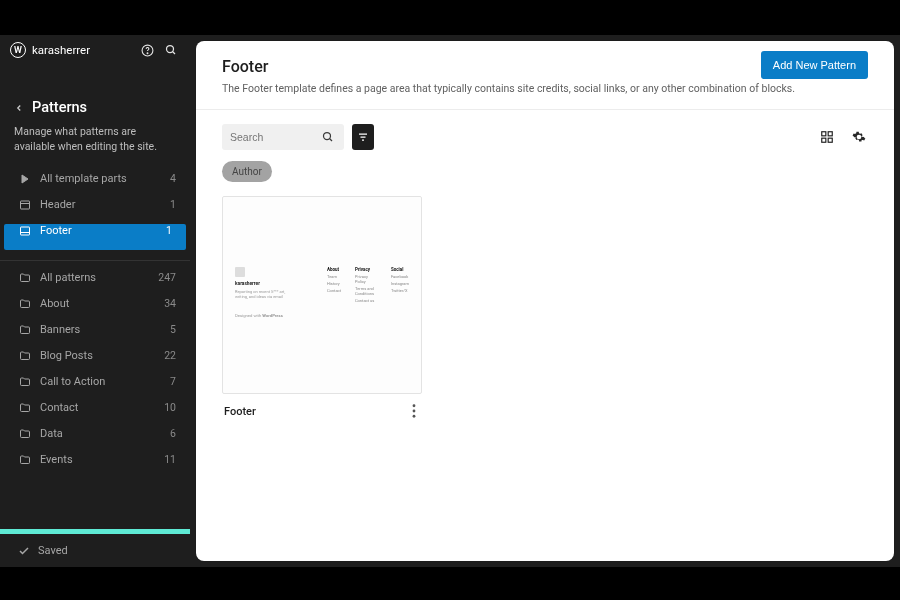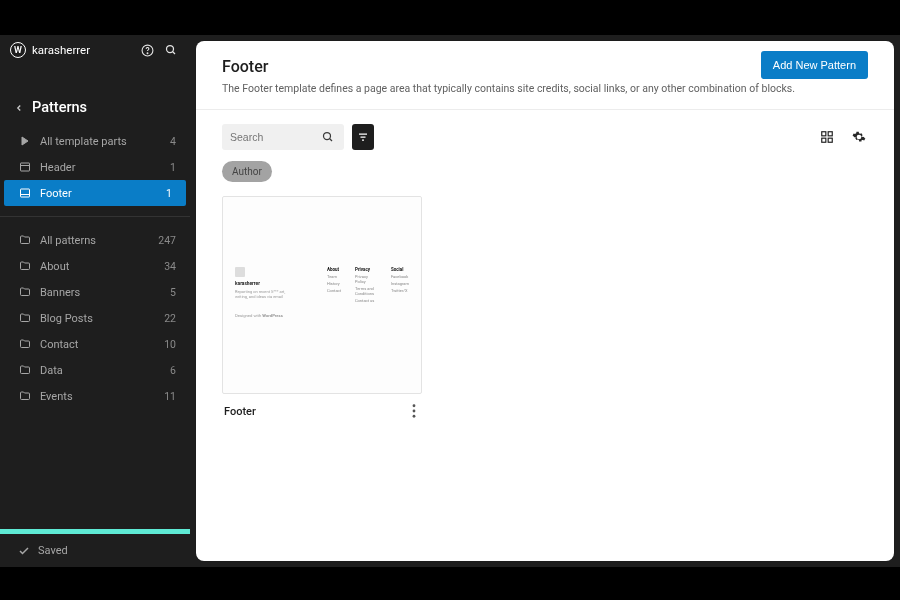--- a/index.html
+++ b/index.html
@@ -52,21 +52,21 @@
     color:#fff;
   }
   .patterns-header .back { width:10px; color:#ccc; cursor:pointer;}
   .patterns-title { font-size:14.5px; font-weight:500; color:#fff;}
   .patterns-desc {
     padding: 0 14px 14px 14px;
     font-size: 10.5px; line-height:1.45; color:#bdbdbd;
   }
   .nav-group { padding: 4px 0; }
   .nav-item {
-    display:flex; align-items:center;
+    display:flex; align-items:flex-start;
     height: 26px;
     padding: 0 14px 0 18px;
     color:#a6a6a6;
     cursor:pointer;
     font-size: 11px;
   }
   .nav-item .ico { width:14px; height:14px; margin-right:8px; display:flex;align-items:center;justify-content:center;}
   .nav-item .lbl { flex:1; }
   .nav-item .cnt { color:#8a8a8a; font-size:10.5px; }
   .nav-item.active {
@@ -185,20 +185,21 @@
     </div>
 
     <div class="patterns-header">
       <div class="back">
         <svg width="10" height="10" viewBox="0 0 24 24" fill="none" stroke="currentColor" stroke-width="3">
             <polyline points="15 18 9 12 15 6"></polyline>
           </svg>
       </div>
       <div class="patterns-title">Patterns</div>
     </div>
+    <div class="patterns-desc">Manage what patterns are available when editing the site.</div>
 
     <div class="nav-group">
       <div class="nav-item">
         <span class="ico">
             <svg width="12" height="12" viewBox="0 0 24 24" fill="none" stroke="currentColor" stroke-width="2">
               <path d="M6 4l12 8-12 8z" fill="currentColor"></path>
             </svg>
           </span>
         <span class="lbl">All template parts</span>
         <span class="cnt">4</span>
@@ -256,20 +257,29 @@
         <span class="cnt">5</span>
       </div>
       <div class="nav-item">
         <span class="ico">
             <svg width="12" height="12" viewBox="0 0 24 24" fill="none" stroke="currentColor" stroke-width="2">
               <path d="M3 6a2 2 0 0 1 2-2h4l2 2h8a2 2 0 0 1 2 2v9a2 2 0 0 1-2 2H5a2 2 0 0 1-2-2z"></path>
             </svg>
           </span>
         <span class="lbl">Blog Posts</span>
         <span class="cnt">22</span>
+      </div>
+      <div class="nav-item">
+        <span class="ico">
+            <svg width="12" height="12" viewBox="0 0 24 24" fill="none" stroke="currentColor" stroke-width="2">
+              <path d="M3 6a2 2 0 0 1 2-2h4l2 2h8a2 2 0 0 1 2 2v9a2 2 0 0 1-2 2H5a2 2 0 0 1-2-2z"></path>
+            </svg>
+          </span>
+        <span class="lbl">Call to Action</span>
+        <span class="cnt">7</span>
       </div>
       <div class="nav-item">
         <span class="ico">
             <svg width="12" height="12" viewBox="0 0 24 24" fill="none" stroke="currentColor" stroke-width="2">
               <path d="M3 6a2 2 0 0 1 2-2h4l2 2h8a2 2 0 0 1 2 2v9a2 2 0 0 1-2 2H5a2 2 0 0 1-2-2z"></path>
             </svg>
           </span>
         <span class="lbl">Contact</span>
         <span class="cnt">10</span>
       </div>

